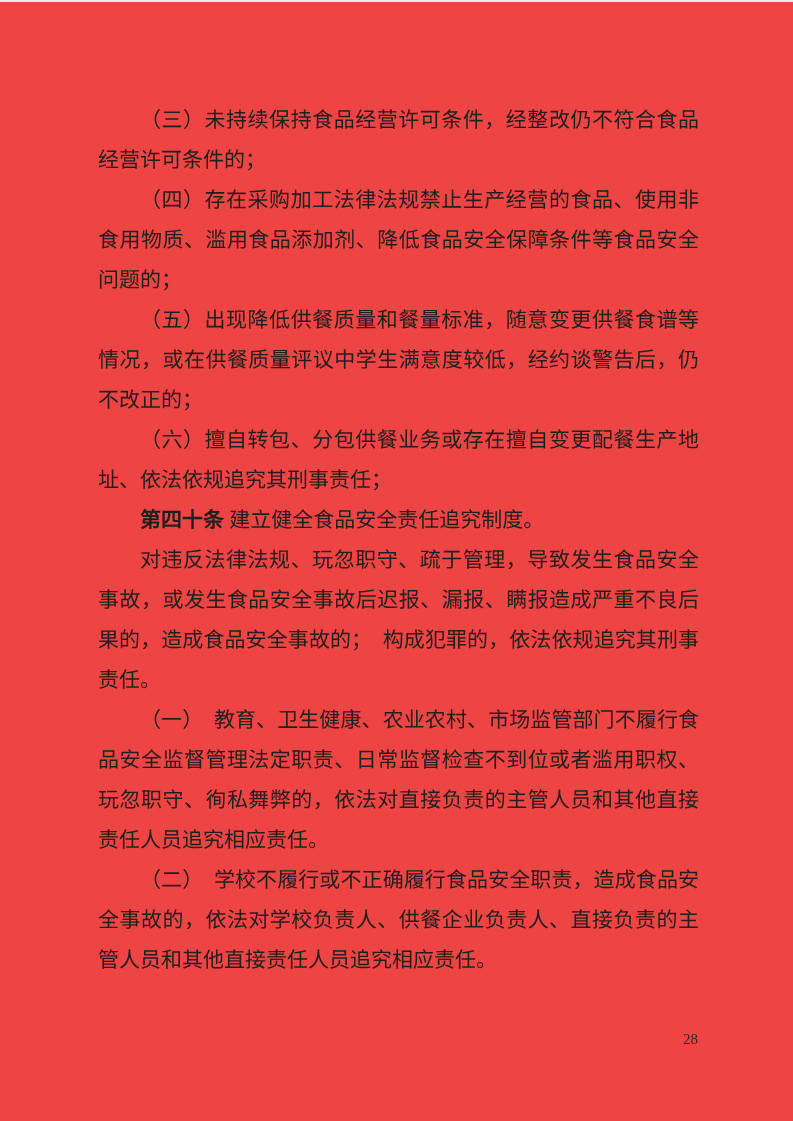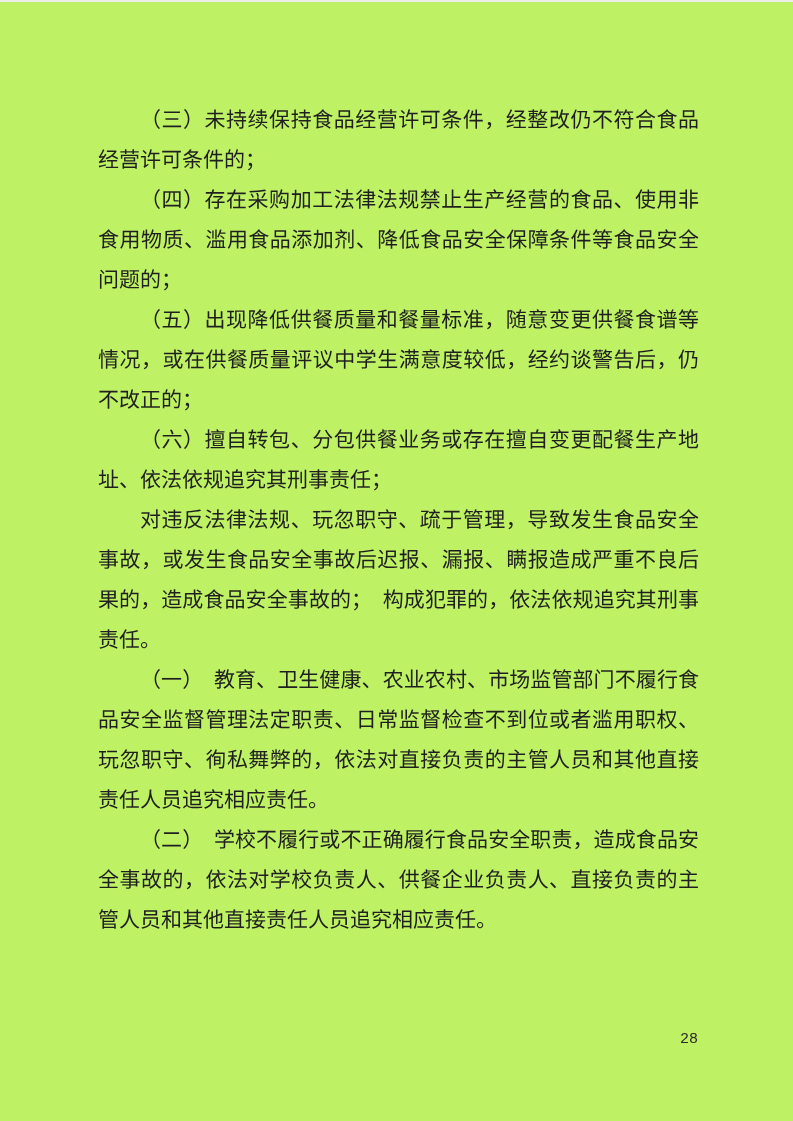--- a/index.html
+++ b/index.html
@@ -4,21 +4,21 @@
 <style>
   html, body {
     margin: 0;
     padding: 0;
     background: #ffffff;
   }
   .page {
     position: relative;
     width: 793px;
     height: 1121px;
-    background: #bef264;
+    background: #ef4444;
     overflow: hidden;
     font-family: "Liberation Serif", "DejaVu Serif", serif;
   }
   .page-top-edge {
     position: absolute;
     top: 0; left: 0; right: 0;
     height: 2px;
     background: #ededed;
   }
   .content {
@@ -38,36 +38,37 @@
     text-indent: 2em;
     word-break: break-all;
   }
   .para .b {
     font-weight: 700;
   }
   .page-number {
     position: absolute;
     top: 1031px;
     right: 95px;
-    font-family: Liberation Mono, monospace;
+    font-family: Liberation Serif, serif;
     font-size: 15px;
     line-height: 17px;
     color: #2a2a2a;
   }
 </style>
 </head>
 <body>
 
 <div class="page">
   <div class="page-top-edge"></div>
 
   <div class="content">
     <p class="para"><span>（三）未持续保持食品经营许可条件，经整改仍不符合食品经营许可条件的；</span></p>
     <p class="para"><span>（四）存在采购加工法律法规禁止生产经营的食品、使用非食用物质、滥用食品添加剂、降低食品安全保障条件等食品安全问题的；</span></p>
     <p class="para"><span>（五）出现降低供餐质量和餐量标准，随意变更供餐食谱等情况，或在供餐质量评议中学生满意度较低，经约谈警告后，仍不改正的；</span></p>
     <p class="para"><span>（六）擅自转包、分包供餐业务或存在擅自变更配餐生产地址、依法依规追究其刑事责任；</span></p>
+    <p class="para"><span class="b">第四十条</span><span> 建立健全食品安全责任追究制度。</span></p>
     <p class="para"><span>对违反法律法规、玩忽职守、疏于管理，导致发生食品安全事故，或发生食品安全事故后迟报、漏报、瞒报造成严重不良后果的，造成食品安全事故的；　构成犯罪的，依法依规追究其刑事责任。</span></p>
     <p class="para"><span>（一）　教育、卫生健康、农业农村、市场监管部门不履行食品安全监督管理法定职责、日常监督检查不到位或者滥用职权、玩忽职守、徇私舞弊的，依法对直接负责的主管人员和其他直接责任人员追究相应责任。</span></p>
     <p class="para"><span>（二）　学校不履行或不正确履行食品安全职责，造成食品安全事故的，依法对学校负责人、供餐企业负责人、直接负责的主管人员和其他直接责任人员追究相应责任。</span></p>
   </div>
 
   <div class="page-number">28</div>
 </div>
 
 </body></html>

